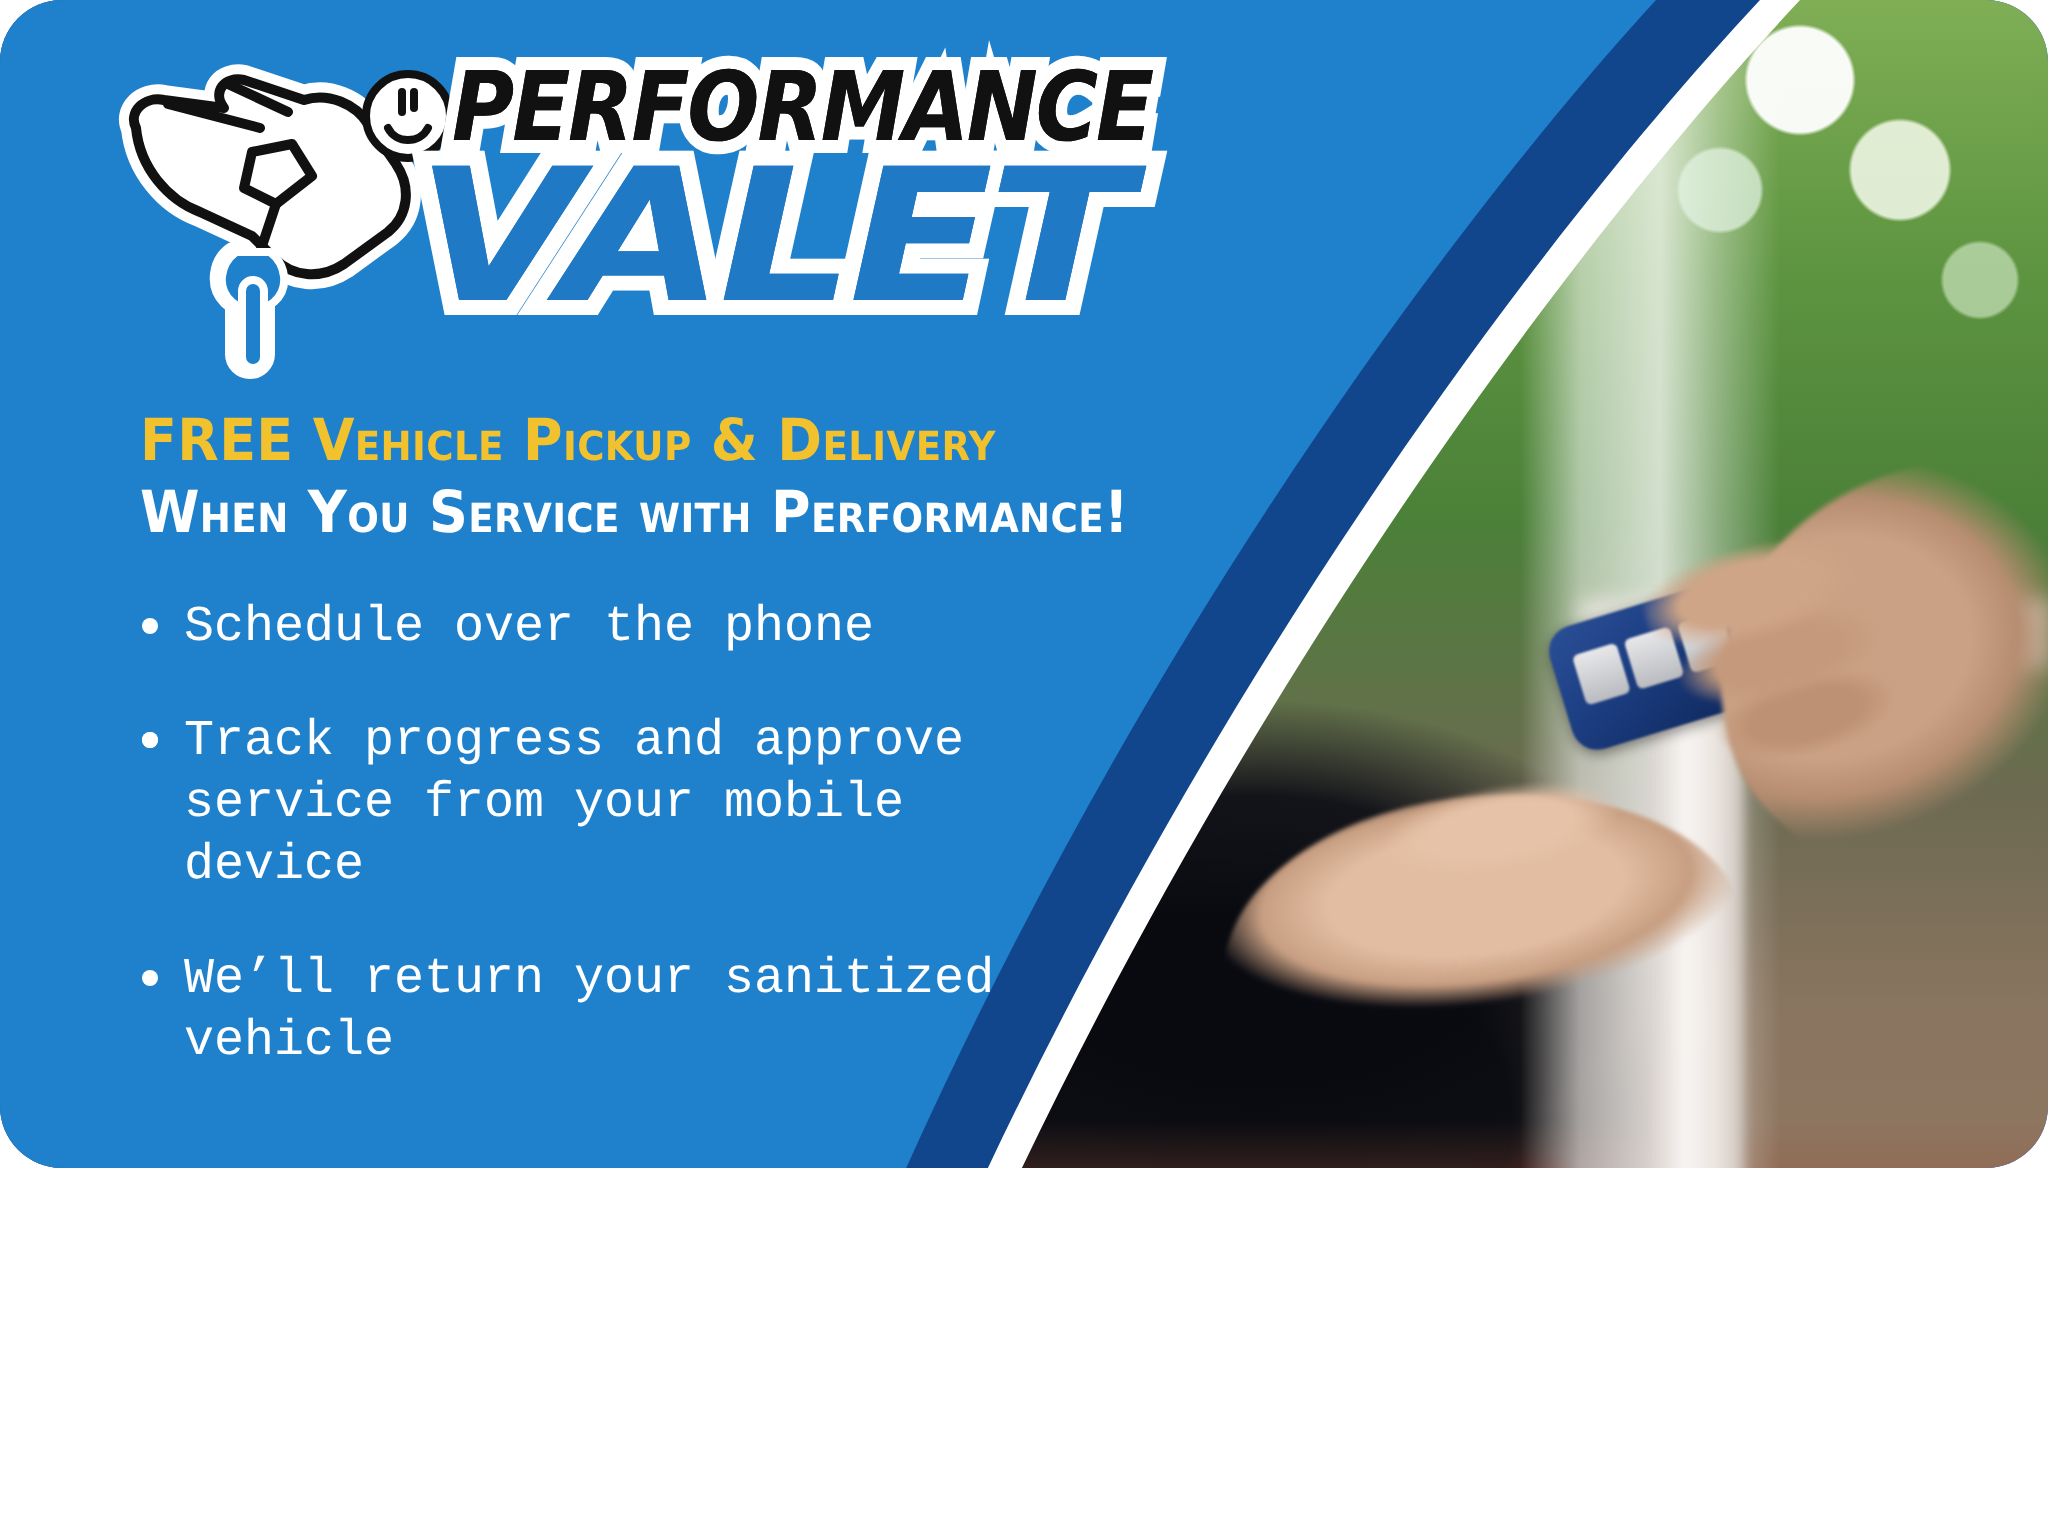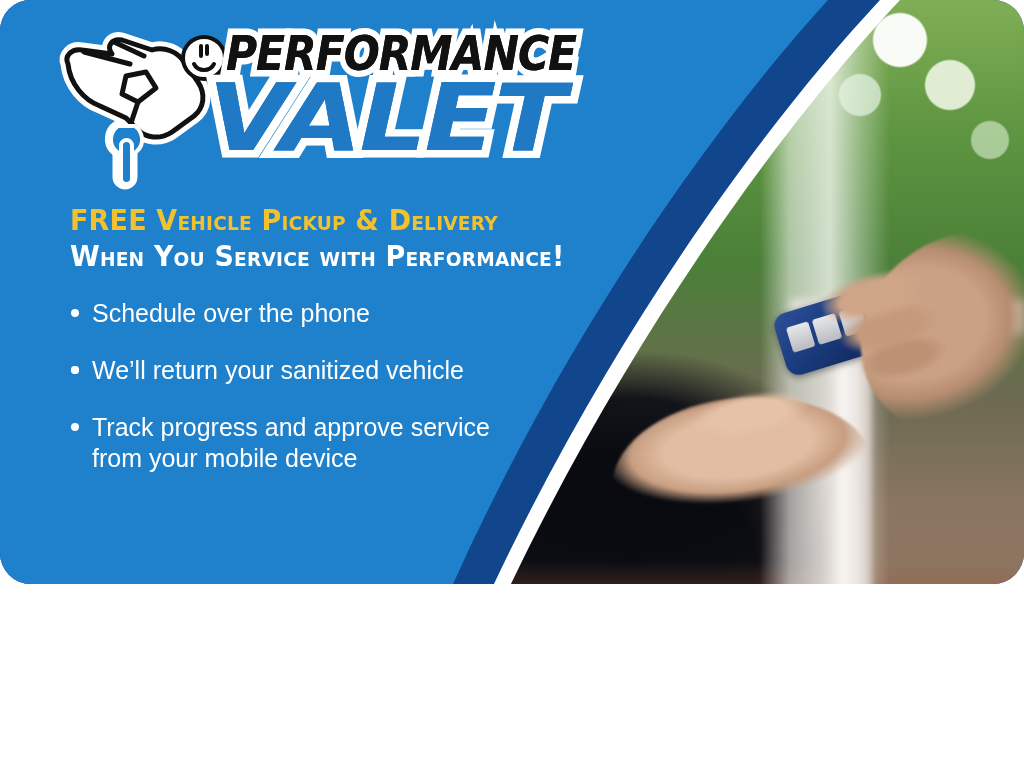--- a/index.html
+++ b/index.html
@@ -99,21 +99,21 @@
     font-family:"DejaVu Sans",sans-serif;
     font-weight:bold;font-size:29px;letter-spacing:.2px;
     color:#FFFFFF;font-variant:small-caps;white-space:nowrap;
     transform:scaleX(.93);transform-origin:left center;
     line-height:1.2;margin-top:3px;
   }
 
   
   .bullets{position:absolute;left:64px;top:298px;width:470px;}
   .bullet{position:relative;padding-left:28px;margin-bottom:26px;
-    color:#FFFFFF;font-family:Liberation Sans, sans-serif;
+    color:#FFFFFF;font-family:Liberation Mono, monospace;
     font-size:25px;line-height:1.24;font-weight:400;}
   .bullet:last-child{margin-bottom:0;}
   .bullet .dot{position:absolute;left:7px;top:11px;width:8px;height:8px;border-radius:50%;background:#FFFFFF;}
 </style>
 </head>
 <body>
 
 <div id="stage">
 
   <div class="photo">
@@ -200,22 +200,22 @@
     <div class="bullets">
       <div class="bullet">
         <span class="dot"></span>
         <span>Schedule over the phone</span>
       </div>
       <div class="bullet">
         <span class="dot"></span>
       </div>
       <div class="bullet">
         <span class="dot"></span>
+        <span>Track progress and approve service from your mobile device</span>
+      </div>
+      <div class="bullet">
+        <span class="dot"></span>
         <span>We’ll return your sanitized vehicle</span>
-      </div>
-      <div class="bullet">
-        <span class="dot"></span>
-        <span>Track progress and approve service from your mobile device</span>
       </div>
     </div>
 
   </div>
 </div>
 
 </body></html>

